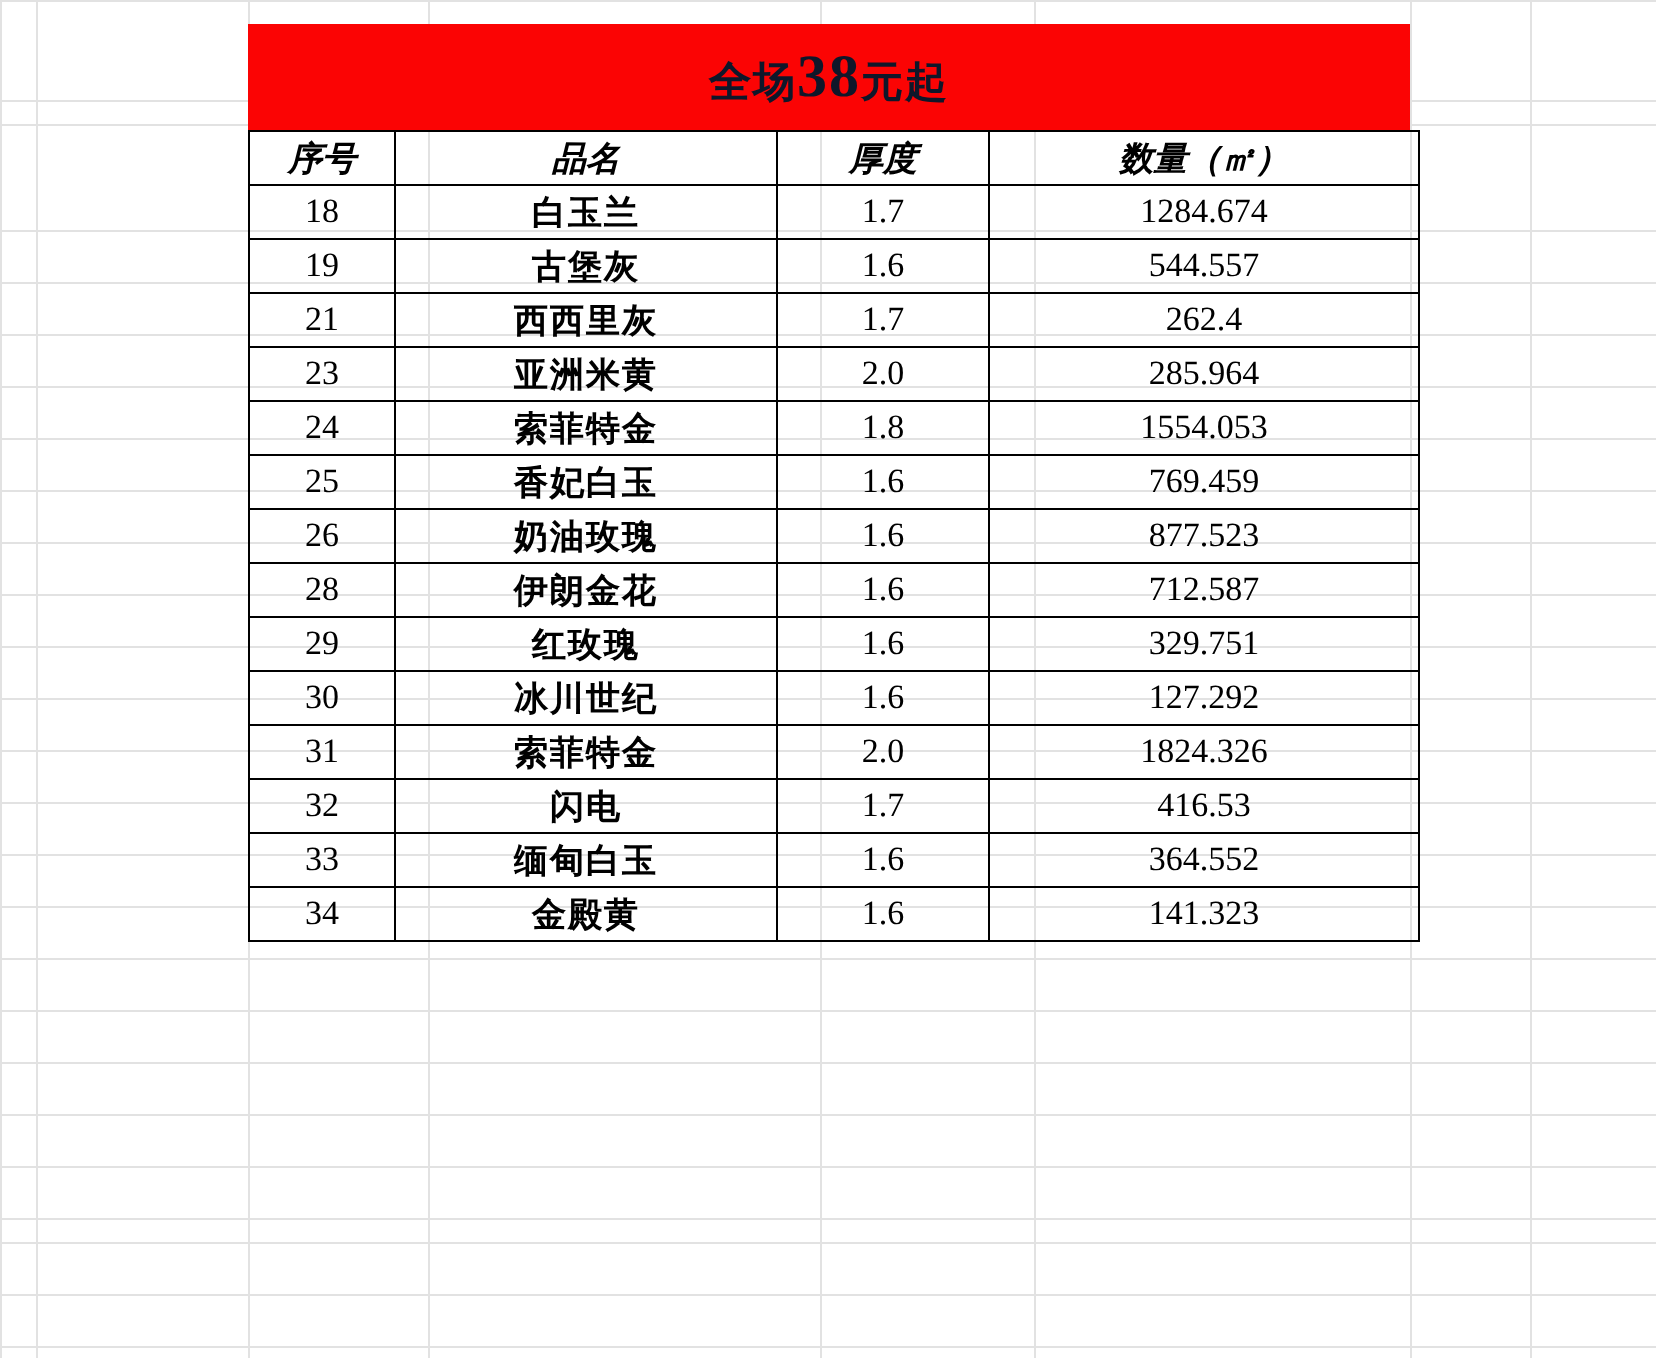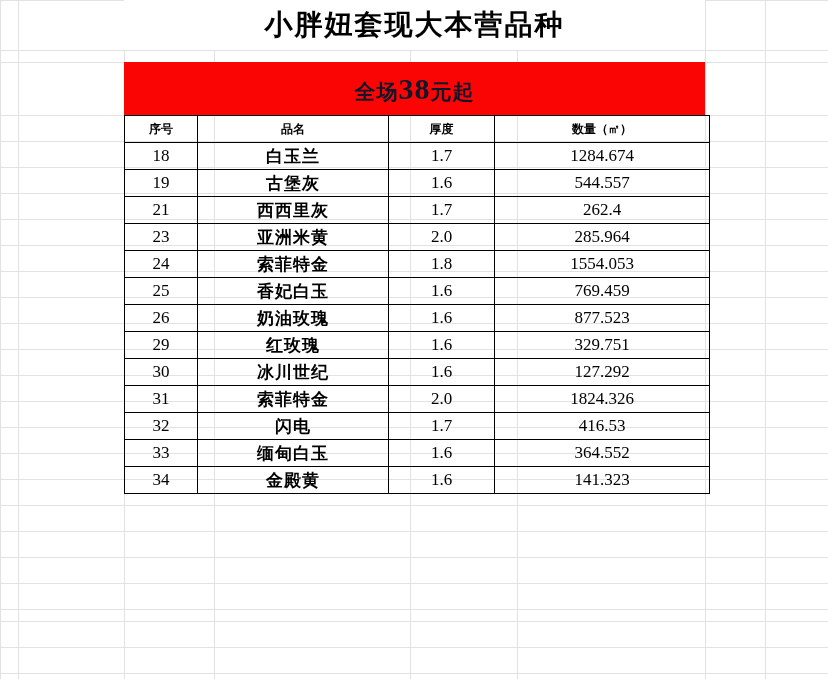--- a/index.html
+++ b/index.html
@@ -95,21 +95,22 @@
     text-align: center;
     font-family: "Liberation Serif", serif;
     color: #000000;
     height: 26px;
     padding: 0;
     font-size: 17px;
     white-space: nowrap;
   }
   table.price-table thead th {
     font-weight: bold;
-    font-size: 12px;
+    font-size: 17px;
+    font-style: italic;
   }
   .col-no    { width: 72px; }
   .col-name  { width: 190px; }
   .col-thick { width: 105px; }
   .col-qty   { width: 214px; }
 
   td.cell-name {
     font-weight: bold;
     font-size: 18px;
     letter-spacing: 1px;
@@ -155,23 +156,20 @@
       <div class="gl-h" style="top: 557px;"></div>
       <div class="gl-h" style="top: 583px;"></div>
       <div class="gl-h" style="top: 609px;"></div>
       <div class="gl-h" style="top: 621px;"></div>
       <div class="gl-h" style="top: 647px;"></div>
       <div class="gl-h" style="top: 673px;"></div>
     </div>
 
   <div class="content">
 
-    <div class="title-row">
-      <div class="title-text">小胖妞套现大本营品种</div>
-    </div>
 
     <div class="spacer-row"></div>
 
     <div class="banner">
       <div class="banner-text">
         <span>全场</span><span class="big">38</span><span>元起</span>
       </div>
     </div>
 
     <table class="price-table">
@@ -220,20 +218,26 @@
             <td class="cell-thick col-thick">1.6</td>
             <td class="cell-qty col-qty">769.459</td>
           </tr>
           <tr>
             <td class="cell-no col-no">26</td>
             <td class="cell-name col-name">奶油玫瑰</td>
             <td class="cell-thick col-thick">1.6</td>
             <td class="cell-qty col-qty">877.523</td>
           </tr>
           <tr>
+            <td class="cell-no col-no">28</td>
+            <td class="cell-name col-name">伊朗金花</td>
+            <td class="cell-thick col-thick">1.6</td>
+            <td class="cell-qty col-qty">712.587</td>
+          </tr>
+          <tr>
             <td class="cell-no col-no">29</td>
             <td class="cell-name col-name">红玫瑰</td>
             <td class="cell-thick col-thick">1.6</td>
             <td class="cell-qty col-qty">329.751</td>
           </tr>
           <tr>
             <td class="cell-no col-no">30</td>
             <td class="cell-name col-name">冰川世纪</td>
             <td class="cell-thick col-thick">1.6</td>
             <td class="cell-qty col-qty">127.292</td>

